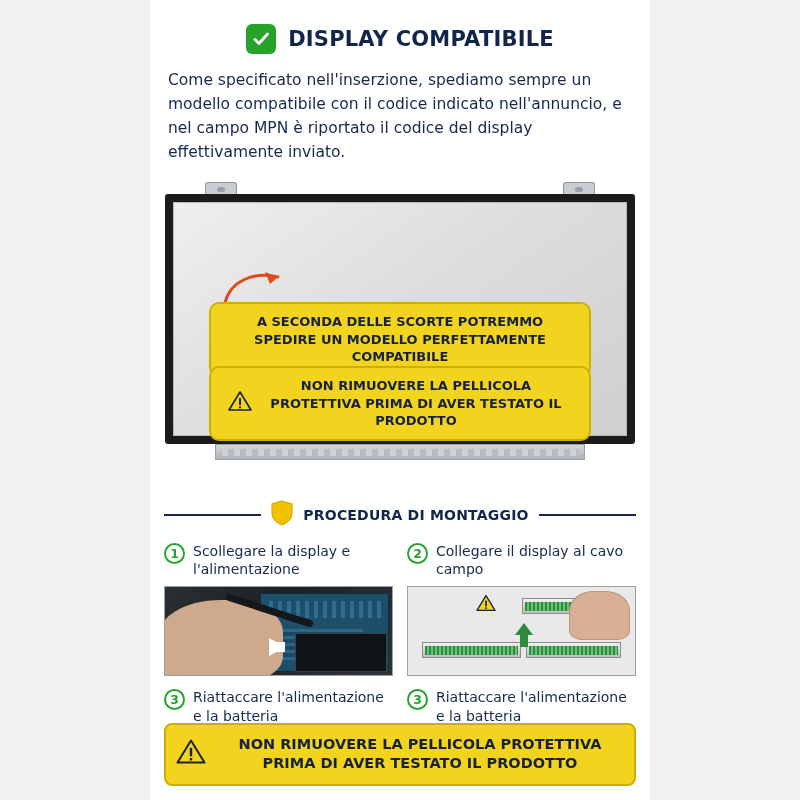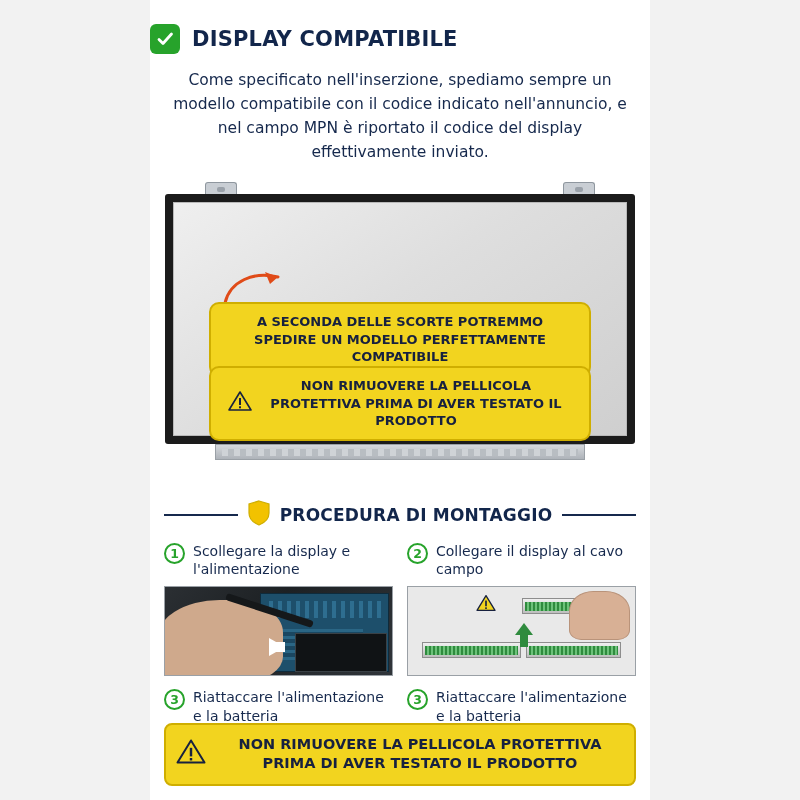--- a/index.html
+++ b/index.html
@@ -36,21 +36,21 @@
     top: 0;
     width: 500px;
     height: 800px;
     background: #ffffff;
   }
 
   
   .header {
     display: flex;
     align-items: center;
-    justify-content: flex-start;
+    justify-content: center;
     gap: 12px;
     padding-top: 24px;
   }
   .check-badge {
     width: 30px;
     height: 30px;
     border-radius: 6px;
     background: #27a32b;
     display: flex;
     align-items: center;
@@ -60,21 +60,20 @@
   .check-badge svg { display: block; }
   .header-title {
     font-size: 21px;
     font-weight: bold;
     letter-spacing: .2px;
     color: #12264b;
   }
 
   .intro {
     margin: 14px 18px 0 18px;
-    text-align: center;
     font-size: 15.5px;
     line-height: 1.55;
     color: #16294d;
   }
 
   
   .panel-wrap {
     position: relative;
     margin: 18px auto 0 auto;
     width: 470px;
@@ -180,21 +179,21 @@
     align-items: center;
     gap: 10px;
     margin: 18px 14px 0 14px;
   }
   .proc-head .rule {
     flex: 1;
     height: 2px;
     background: #16294d;
   }
   .proc-title {
-    font-size: 17px;
+    font-size: 14px;
     font-weight: bold;
     color: #12264b;
     letter-spacing: .2px;
     white-space: nowrap;
   }
   .shield {
     flex: none;
   }
 
   .steps-grid {

